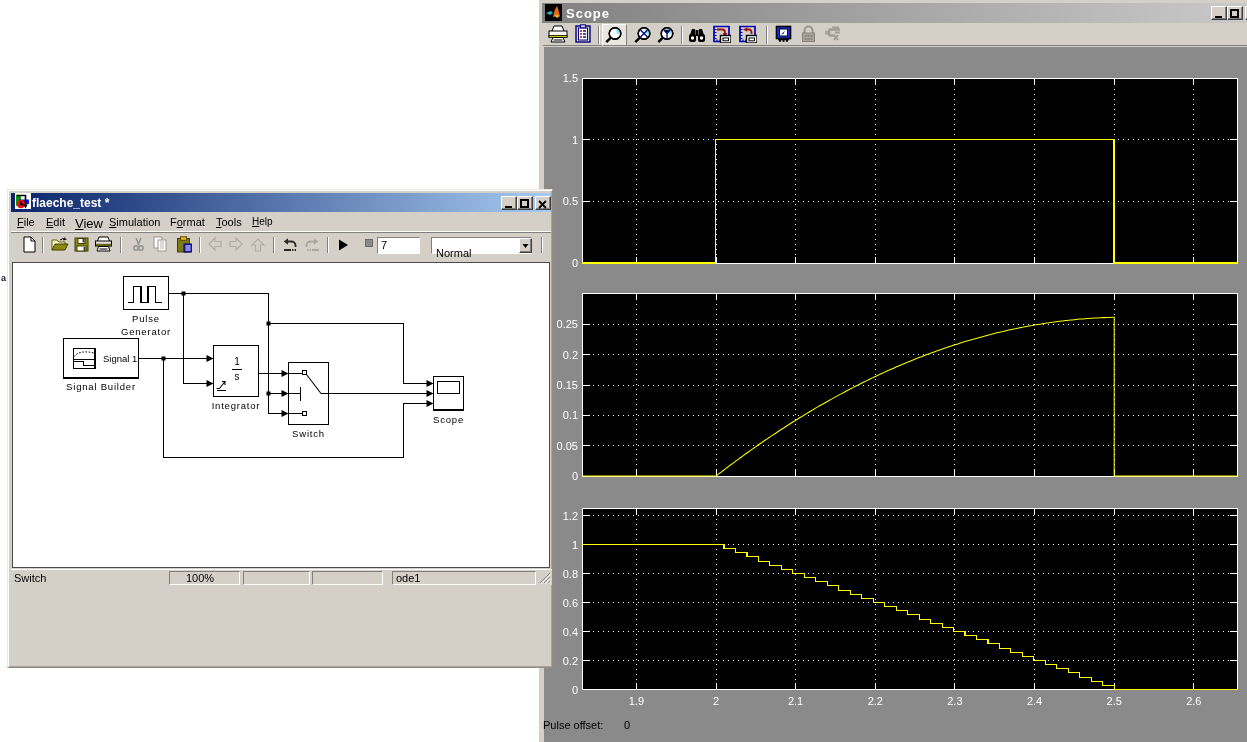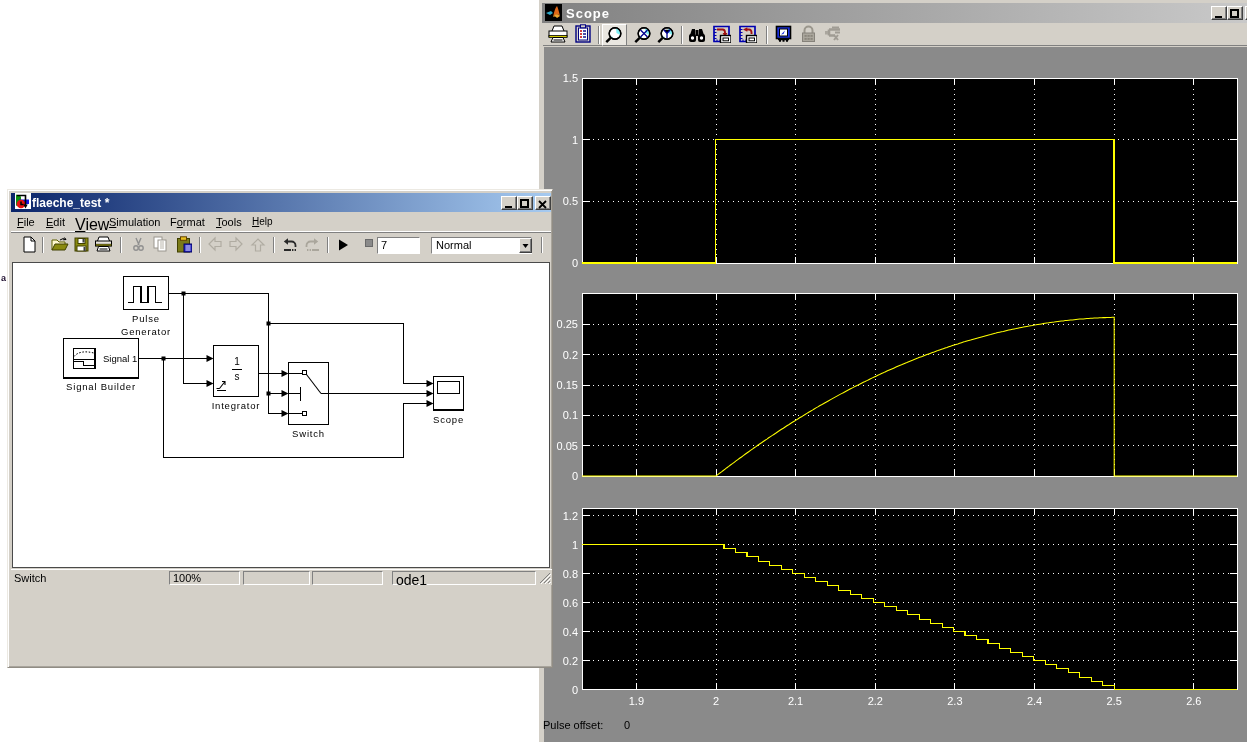--- a/index.html
+++ b/index.html
@@ -307,37 +307,37 @@
     <div class="cbtn" style="left:524px; top:3px; width:16px; height:14px;">
       <svg width="14" height="12" viewBox="0 0 14 12">
           <path d="M3,2 L10,9 M10,2 L3,9" stroke="#000" stroke-width="1.8"></path>
         </svg>
     </div>
   </div>
 
   <div class="abs" style="left:3px; top:22px; width:540px; height:20px; background:#d4d0c8; border-bottom:1px solid #fff; box-shadow:0 1px 0 #808080;">
     <div class="abs" style="left:6px; top:4px; font-size:11px; color:#000;"><u>F</u>ile</div>
     <div class="abs" style="left:35px; top:4px; font-size:11px; color:#000;"><u>E</u>dit</div>
-    <div class="abs" style="left:64px; top:4px; font-size:16px; color:#000;"><u>V</u>iew</div>
+    <div class="abs" style="left:64px; top:4px; font-size:13px; color:#000;"><u>V</u>iew</div>
     <div class="abs" style="left:98px; top:4px; font-size:11px; color:#000;"><u>S</u>imulation</div>
     <div class="abs" style="left:159px; top:4px; font-size:11px; color:#000;">F<u>o</u>rmat</div>
     <div class="abs" style="left:205px; top:4px; font-size:11px; color:#000;"><u>T</u>ools</div>
     <div class="abs" style="left:241px; top:4px; font-size:10px; color:#000;"><u>H</u>elp</div>
   </div>
 
   <div class="abs" style="left:3px; top:43px; width:540px; height:26px; background:#d4d0c8;" id="mtoolbar"></div>
 
   <div class="abs" style="left:4px; top:72px; width:538px; height:306px; border:1px solid #4a4a4a; background:#fff;"></div>
 
   <div class="abs" style="left:3px; top:379px; width:541px; height:16px; background:#d4d0c8; border-top:1px solid #fff;">
     <div class="abs" style="left:3px; top:2px; font-size:11px;">Switch</div>
-    <div class="abs sunken" style="left:158px; top:1px; width:71px; height:14px; font-size:11px; padding-left:3px;">100%</div>
+    <div class="abs sunken" style="left:158px; top:1px; width:71px; height:14px; font-size:11px; padding-left:16px;">100%</div>
     <div class="abs sunken" style="left:232px; top:1px; width:67px; height:14px;"></div>
     <div class="abs sunken" style="left:301px; top:1px; width:71px; height:14px;"></div>
-    <div class="abs sunken" style="left:381px; top:1px; width:144px; height:14px; font-size:14px; padding-left:3px;">ode1</div>
+    <div class="abs sunken" style="left:381px; top:1px; width:144px; height:14px; font-size:11px; padding-left:3px;">ode1</div>
     <svg class="abs" style="right:1px; bottom:1px;" width="12" height="12" viewBox="0 0 12 12">
         <path d="M11,1 L1,11 M11,5 L5,11 M11,9 L9,11" stroke="#808080" stroke-width="1"></path>
         <path d="M12,2 L2,12 M12,6 L6,12 M12,10 L10,12" stroke="#fff" stroke-width="1"></path>
       </svg>
   </div>
 </div>
 
 <svg class="abs" style="left:0;top:0" width="1247" height="742" viewBox="0 0 1247 742">
     <g stroke="#000" fill="none" stroke-width="1.1" shape-rendering="crispEdges">
       <path d="M169,293.5 H268.5"></path>
@@ -471,18 +471,18 @@
     </svg>
     <div class="abs" style="left:327px;top:5px;width:1px;height:16px;background:#808080"></div>
     <div class="abs" style="left:328px;top:5px;width:1px;height:16px;background:#fff"></div>
     <svg class="abs" style="left:336px;top:6px" width="13" height="13" viewBox="0 0 13 13">
       <path d="M3,1.5 L12,7 L3,12.5 Z" fill="#000"></path>
     </svg>
     <svg class="abs" style="left:365px;top:7px" width="9" height="9" viewBox="0 0 9 9">
       <rect x="0.5" y="0.5" width="7" height="7" fill="#8a8a8a" stroke="#6a6a6a"></rect>
     </svg>
     <div class="abs sunken" style="left:377px;top:5px;width:43px;height:17px;background:#fff;font-size:11px;padding:1px 0 0 3px;">7</div>
-    <div class="abs sunken" style="left:431px;top:5px;width:101px;height:17px;background:#fff;font-size:11px;padding:1px 0 0 4px;">Normal<div class="cbtn" style="left:87px;top:0px;width:13px;height:15px;"><svg width="11" height="13" viewBox="0 0 11 13">
+    <div class="abs sunken" style="left:431px;top:5px;width:101px;height:17px;background:#fff;font-size:11px;padding:9px 0 0 4px;">Normal<div class="cbtn" style="left:87px;top:0px;width:13px;height:15px;"><svg width="11" height="13" viewBox="0 0 11 13">
           <path d="M2.5,5 L5.5,9 L8.5,5 Z" fill="#000"></path>
         </svg></div></div>
     <div class="abs" style="left:541px;top:5px;width:1px;height:16px;background:#808080"></div>
     <div class="abs" style="left:542px;top:5px;width:1px;height:16px;background:#fff"></div>
   </div>
 
 </body></html>

